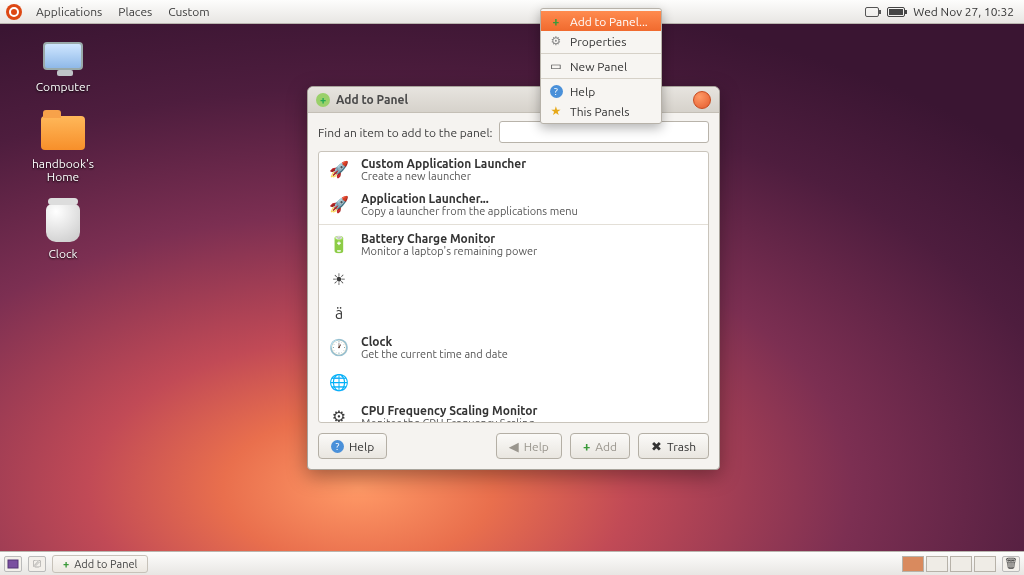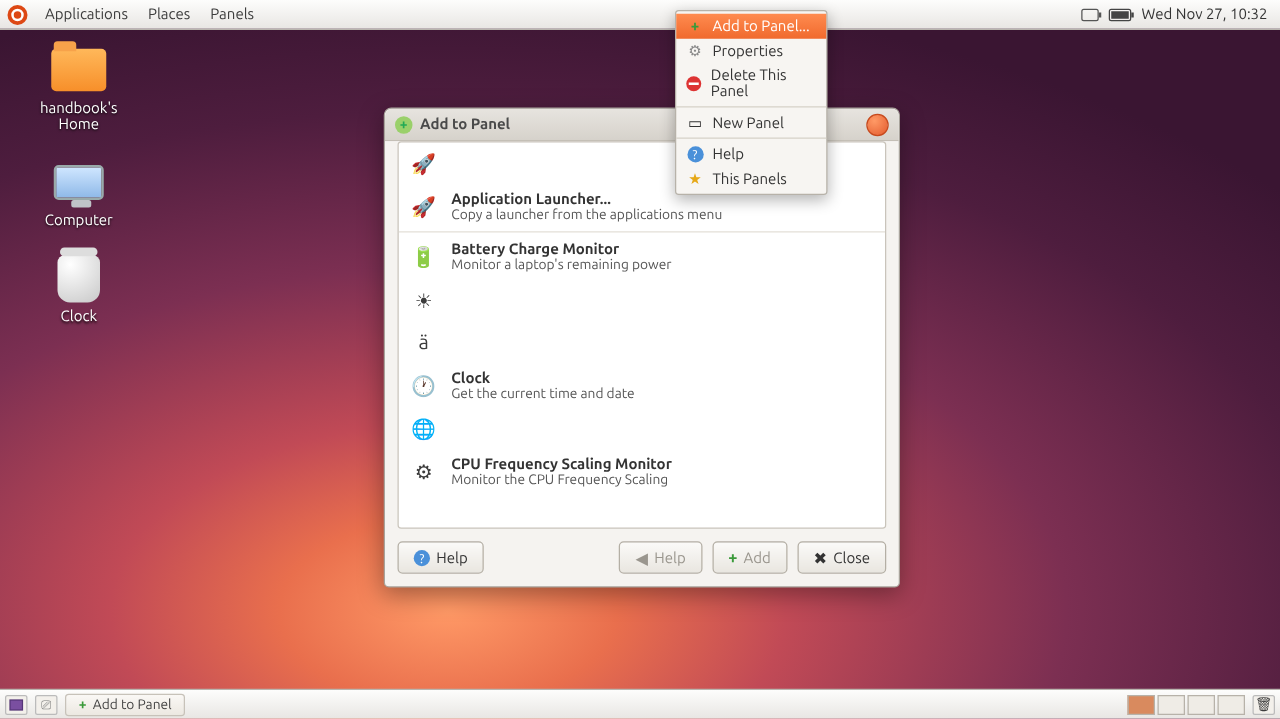--- a/index.html
+++ b/index.html
@@ -122,61 +122,69 @@
   .ic-help{width:13px;height:13px;border-radius:50%;background:#4a90d9;color:#fff;font-size:10px;display:flex;align-items:center;justify-content:center;}
   .ic-gear{color:#888;}
 </style>
 </head>
 <body>
 
 <div class="top-panel">
   <div class="ubuntu-logo"></div>
   <div class="top-menu-item">Applications</div>
   <div class="top-menu-item">Places</div>
-  <div class="top-menu-item">Panels</div>
+  <div class="top-menu-item">Custom</div>
   <div class="top-spacer"></div>
   <div class="tray">
     <span class="tray-icon"></span>
     <span class="battery"></span>
     <span class="clock-text">Wed Nov 27, 10:32</span>
   </div>
 </div>
 
 <div class="desktop-icons">
   <div class="dicon">
     <div class="glyph">
-        <div class="folder"></div>
-      </div>
-    <div class="label">handbook's Home</div>
+        <div class="monitor"></div>
+      </div>
+    <div class="label">Computer</div>
   </div>
   <div class="dicon">
     <div class="glyph">
-        <div class="monitor"></div>
-      </div>
-    <div class="label">Computer</div>
+        <div class="folder"></div>
+      </div>
+    <div class="label">handbook's Home</div>
   </div>
   <div class="dicon">
     <div class="glyph">
         <div class="trashcan"></div>
       </div>
     <div class="label">Clock</div>
   </div>
 </div>
 
 <div class="dialog">
   <div class="titlebar">
     <div class="ticon">+</div>
     <div class="ttext">Add to Panel</div>
     <div class="tspace"></div>
     <div class="closebtn"></div>
   </div>
+  <div class="find-row">
+    <span>Find an item to add to the panel:</span>
+    <input type="text" value="" style="">
+  </div>
   <div class="list-wrap">
     <div class="list" id="applet-list">
         <div class="row">
           <div class="ricon">🚀</div>
+          <div class="rtext">
+            <div class="rtitle">Custom Application Launcher</div>
+            <div class="rdesc">Create a new launcher</div>
+          </div>
         </div>
         <div class="row">
           <div class="ricon">🚀</div>
           <div class="rtext">
             <div class="rtitle">Application Launcher...</div>
             <div class="rdesc">Copy a launcher from the applications menu</div>
           </div>
         </div>
         <div style="height: 1px; background: rgb(227, 223, 215); margin: 2px 0px;"></div>
         <div class="row">
@@ -220,39 +228,33 @@
     <div class="btn disabled">
       <span class="bicon">◀</span>
       <span>Help</span>
     </div>
     <div class="btn disabled">
       <span class="bicon ic-plus">+</span>
       <span>Add</span>
     </div>
     <div class="btn">
       <span class="bicon">✖</span>
-      <span>Close</span>
+      <span>Trash</span>
     </div>
   </div>
 </div>
 
 <div class="ctx">
   <div class="ctx-item hl">
     <span class="ci ic-plus">+</span>
     <span>Add to Panel...</span>
   </div>
   <div class="ctx-item">
     <span class="ci ic-gear">⚙</span>
     <span>Properties</span>
-  </div>
-  <div class="ctx-item">
-    <span class="ci">
-        <span class="ic-red"></span>
-      </span>
-    <span>Delete This Panel</span>
   </div>
   <div class="ctx-sep"></div>
   <div class="ctx-item">
     <span class="ci">▭</span>
     <span>New Panel</span>
   </div>
   <div class="ctx-sep"></div>
   <div class="ctx-item">
     <span class="ci">
         <span class="ic-help">?</span>

